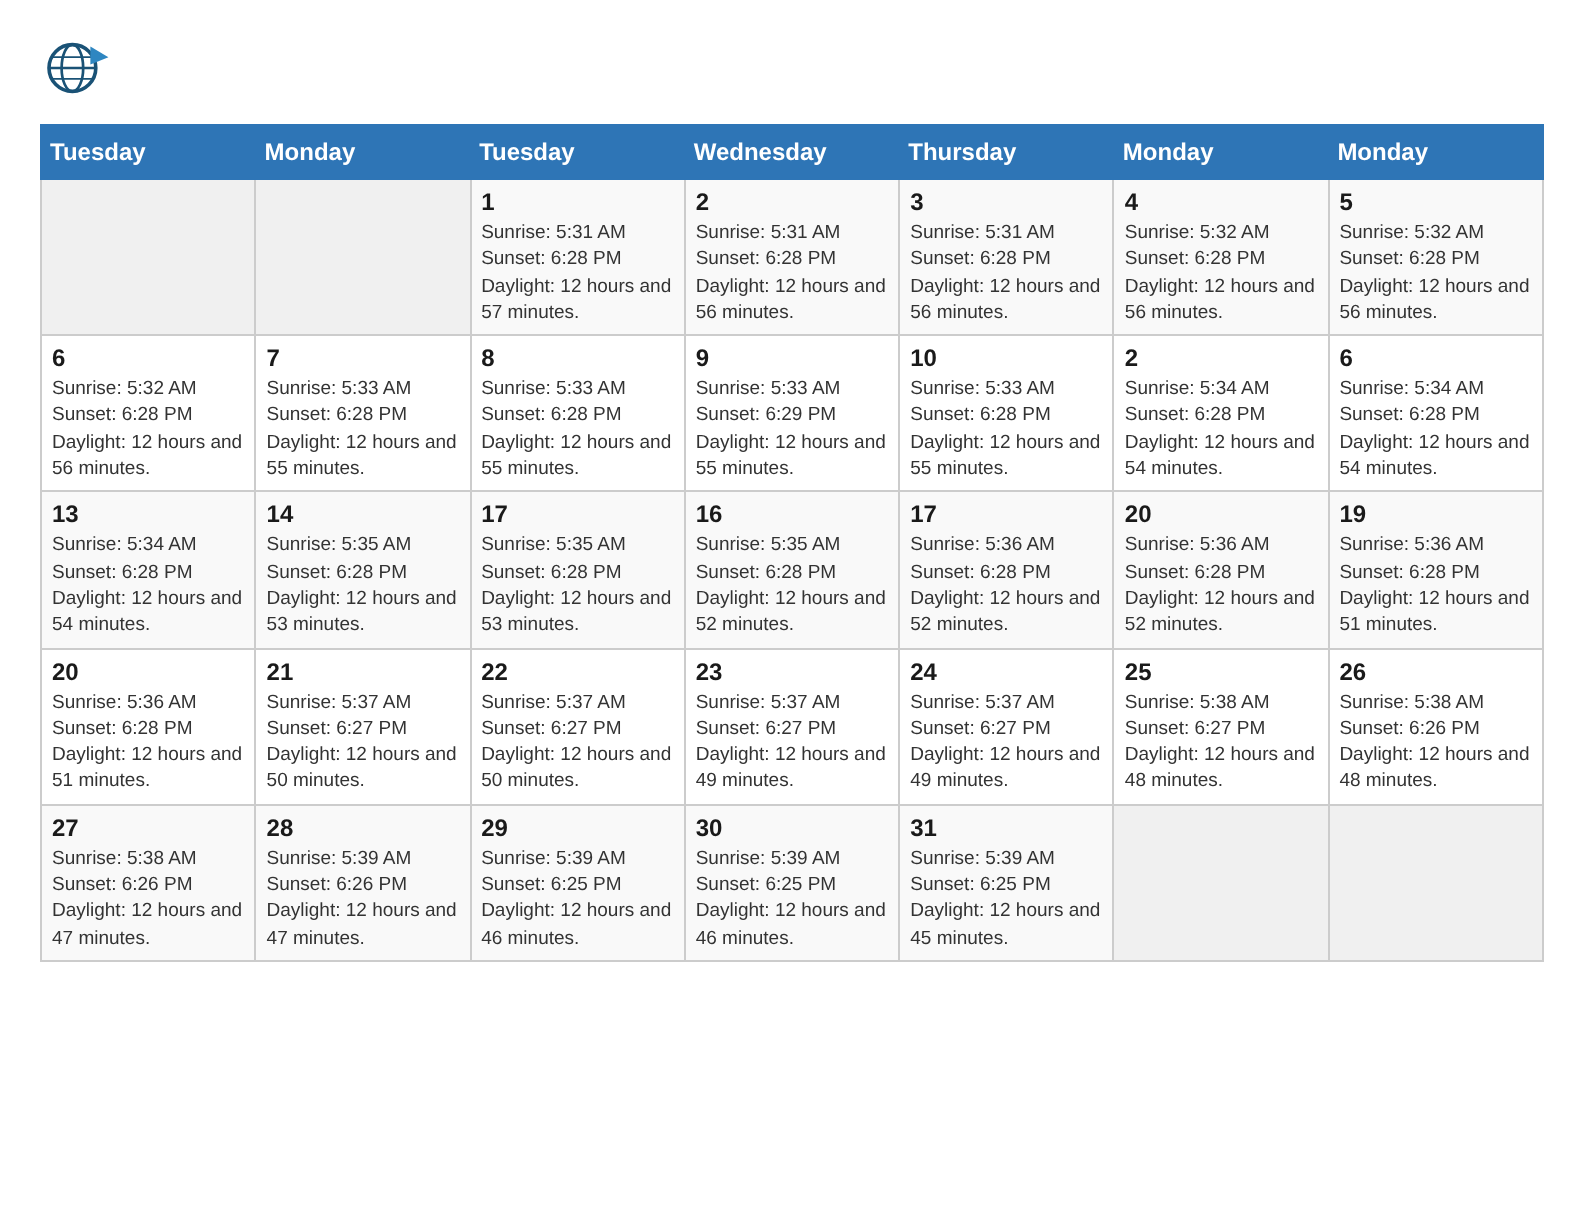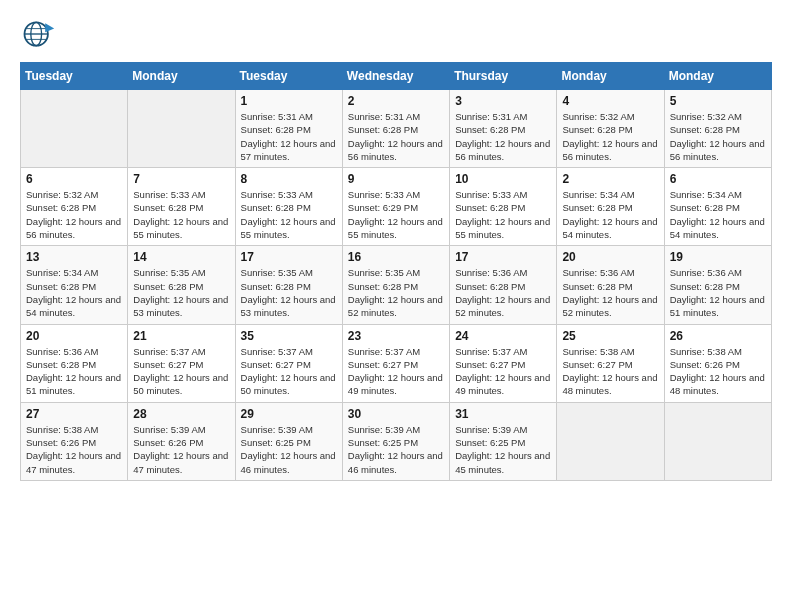--- a/index.html
+++ b/index.html
@@ -243,21 +243,21 @@
 Sunset: 6:28 PM
 Daylight: 12 hours and 51 minutes.</div>
         </td>
         <td>
           <span class="day-number">21</span>
           <div class="day-info" style="white-space: pre-line;">Sunrise: 5:37 AM
 Sunset: 6:27 PM
 Daylight: 12 hours and 50 minutes.</div>
         </td>
         <td>
-          <span class="day-number">35</span>
+          <span class="day-number">22</span>
           <div class="day-info" style="white-space: pre-line;">Sunrise: 5:37 AM
 Sunset: 6:27 PM
 Daylight: 12 hours and 50 minutes.</div>
         </td>
         <td>
           <span class="day-number">23</span>
           <div class="day-info" style="white-space: pre-line;">Sunrise: 5:37 AM
 Sunset: 6:27 PM
 Daylight: 12 hours and 49 minutes.</div>
         </td>

